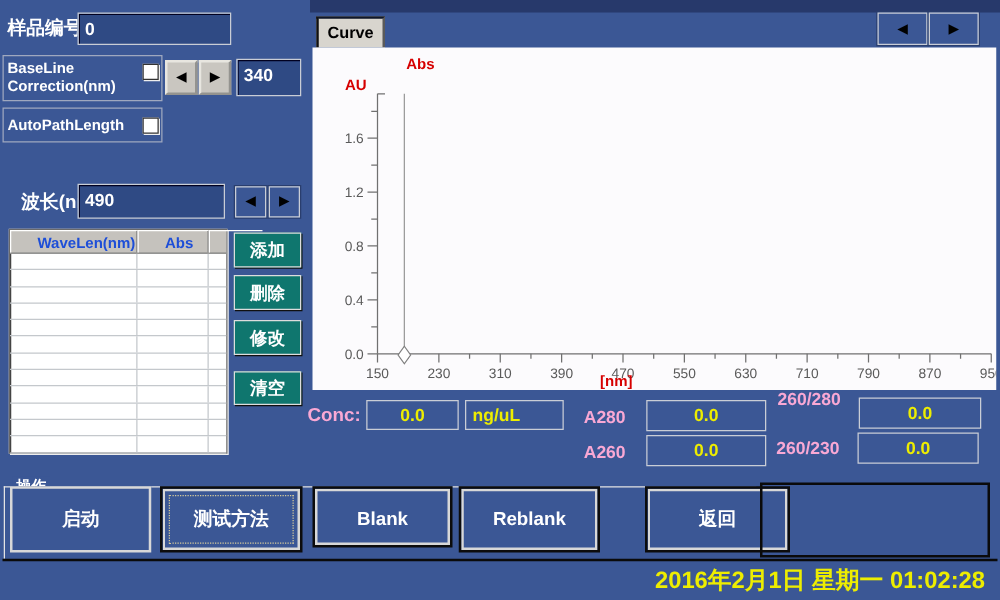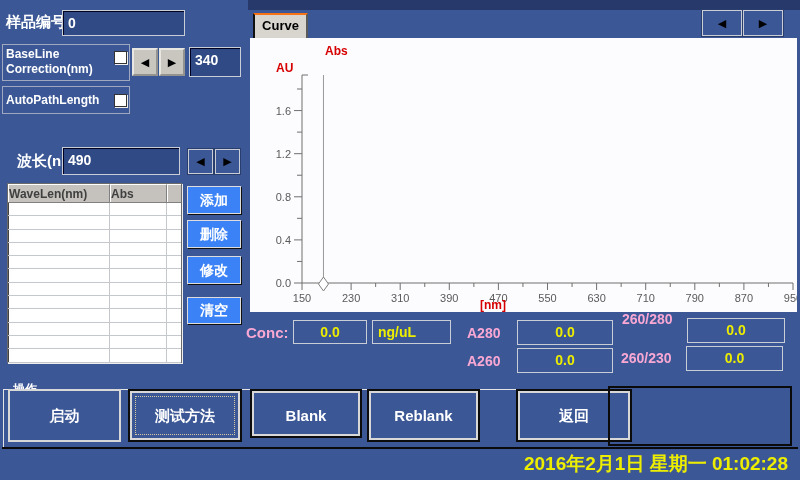--- a/index.html
+++ b/index.html
@@ -8,38 +8,38 @@
   .abs { position:absolute; }
   .lbl { color:#FFFFFF; font-weight:bold; }
   .sunken-input { background:#2F4A84; border:1px solid #C9CDD6; box-shadow:inset 1px 1px 0 #000020;
                   color:#FFFFFF; font-weight:bold; font-size:14px; padding:3px 5px; line-height:1.3; }
   .outline-box { border:1px solid #9FA8BF; }
   .checkbox { width:13px; height:13px; background:#FFFFFF; border:1px solid #333; box-shadow:1px 1px 0 #EEE; }
   .gray-arrow-btn { background:#C9C6C0; border:2px outset #E8E6E0; color:#000; text-align:center;
                     font-size:11px; line-height:24px; cursor:pointer; }
   .blue-arrow-btn { background:#3B5795; border:1px solid #C9CDD6; box-shadow:0 0 0 1px #2A3E6E;
                     color:#000; text-align:center; font-size:11px; cursor:pointer; }
-  .side-btn { background:#3b82f6; border:1px solid #DDDDDD; box-shadow:1px 1px 0 #101010;
+  .side-btn { background:#0f766e; border:1px solid #DDDDDD; box-shadow:1px 1px 0 #101010;
               color:#FFF; font-weight:bold; font-size:14px; text-align:center; cursor:pointer; }
   .op-btn { background:#3B5795; border:2px solid #0C0C0C; box-shadow:inset 0 0 0 2px #D8D8D8;
             color:#FFF; font-weight:bold; font-size:15px; text-align:center; cursor:pointer; position:absolute; }
   .op-btn.light { border:2px solid #D8D8D8; box-shadow:none; }
   .focus-ring { position:absolute; left:5px; top:5px; right:5px; bottom:5px; border:1px dotted #D6CB9C; }
   .ybox { border:1px solid #C9CDD6; color:#EDED00; font-weight:bold; font-size:14px;
           text-align:center; line-height:23px; }
   .ylabel { color:#f9a8d4; font-weight:bold; font-size:14px; }
   .table-wrap { background:#FFFFFF; border:1px solid #6A6A6A; box-shadow:inset 1px 1px 0 #444, 1px 1px 0 #EEE; }
   .thead { display:flex; background:#C5C2BD; border-bottom:1px solid #808080; height:19px; }
-  .th { font-size:12px; font-weight:bold; color:#404040; padding:2px 0;
+  .th { font-size:12px; font-weight:bold; color:#1d4ed8; padding:2px 21px;
         border-right:1px solid #808080; border-top:1px solid #FFF; border-left:1px solid #FFF; }
   .trow { display:flex; height:13.3px; border-bottom:1px solid #C4C8CC; }
   .td { border-right:1px solid #C4C8CC; height:100%; }
   .chart-panel { background:#FCFBFD; }
   .tab { background:#D8D5CE; color:#000; font-weight:bold; font-size:13px; text-align:center;
-         line-height:22px; border-left:2px solid #101010; border-top:2px solid #f97316;
+         line-height:22px; border-left:2px solid #101010; border-top:2px solid #0f172a;
          border-right:2px solid #5A5A5A; cursor:pointer; }
   svg text { font-family:"Liberation Sans", sans-serif; }
   svg .tick { font-size:11px; fill:#5A5A5A; }
   svg .red { font-size:12px; fill:#D60000; font-weight:bold; }
   .groupbox { border-top:1px solid #E4E4E4; border-left:1px solid #E4E4E4; }
   .group-label { color:#FFF; font-weight:bold; font-size:12px; background:#3B5795; padding:0 3px; }
   .datetime { color:#EDED00; font-weight:bold; font-size:19px; }
 </style>
 </head>
 <body>

